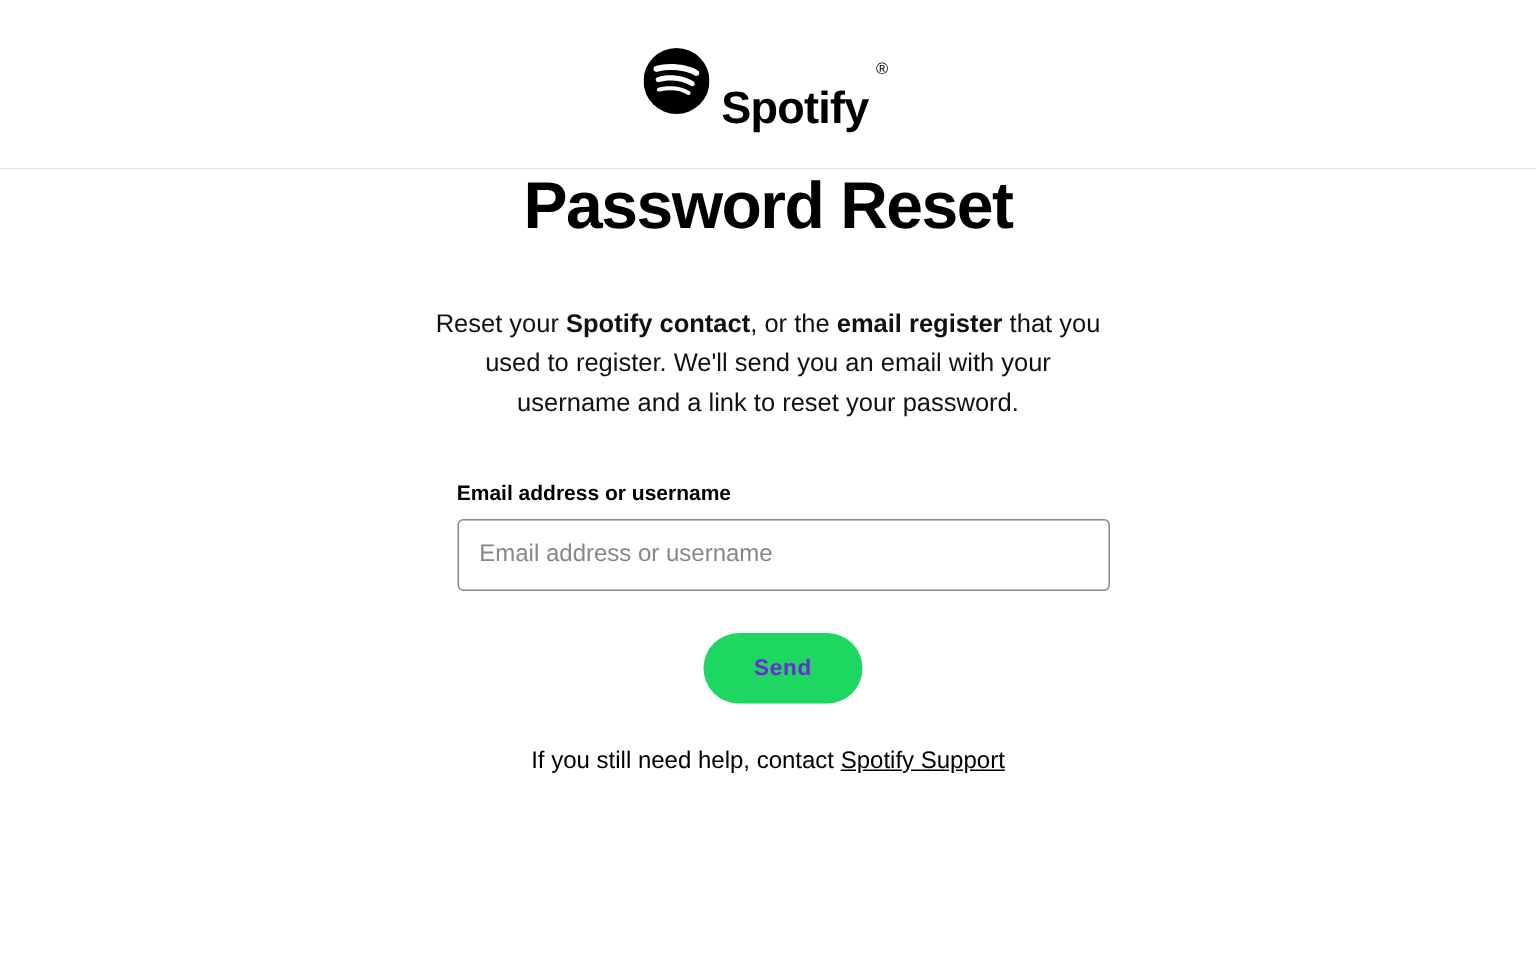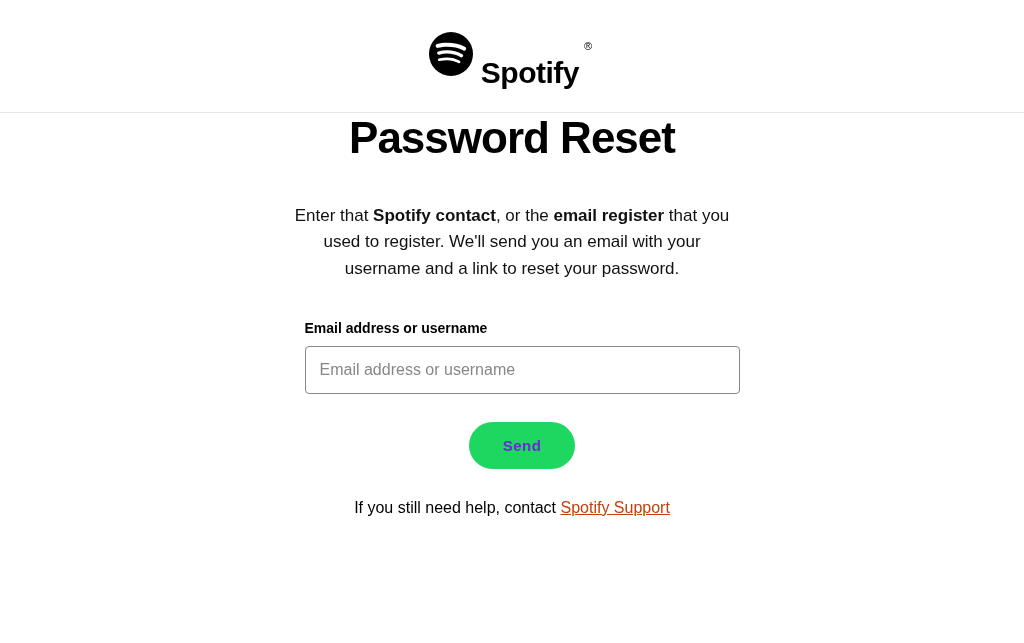--- a/index.html
+++ b/index.html
@@ -93,21 +93,21 @@
       letter-spacing: 0.5px;
       cursor: pointer;
       color: #6d28d9;
     }
     .help {
       text-align: center;
       margin-top: 30px;
       font-size: 16px;
     }
     .help-link {
-      color: #c2410c;
+      color: #000000;
       text-decoration: underline;
     }
   </style>
 </head>
 <body>
 
 <div class="header">
   <div class="logo-wrap">
     <span>
       <svg width="44" height="44" viewBox="0 0 168 168">
@@ -117,21 +117,21 @@
     </span>
     <span class="logo-text">Spotify</span>
     <span class="logo-r">®</span>
   </div>
 </div>
 
 <div class="main">
   <h1 class="title">Password Reset</h1>
 
   <p class="desc">
-    <span>Enter that </span><b>Spotify contact</b><span>, or the </span><b>email register</b><span> that you used to register. We'll send you an email with your username and a link to reset your password.</span>
+    <span>Reset your </span><b>Spotify contact</b><span>, or the </span><b>email register</b><span> that you used to register. We'll send you an email with your username and a link to reset your password.</span>
   </p>
 
   <div class="form">
     <label class="label">Email address or username</label>
     <input type="text" class="input" placeholder="Email address or username" style="">
     <div class="btn-row">
       <button class="send-btn">Send</button>
     </div>
   </div>
 

